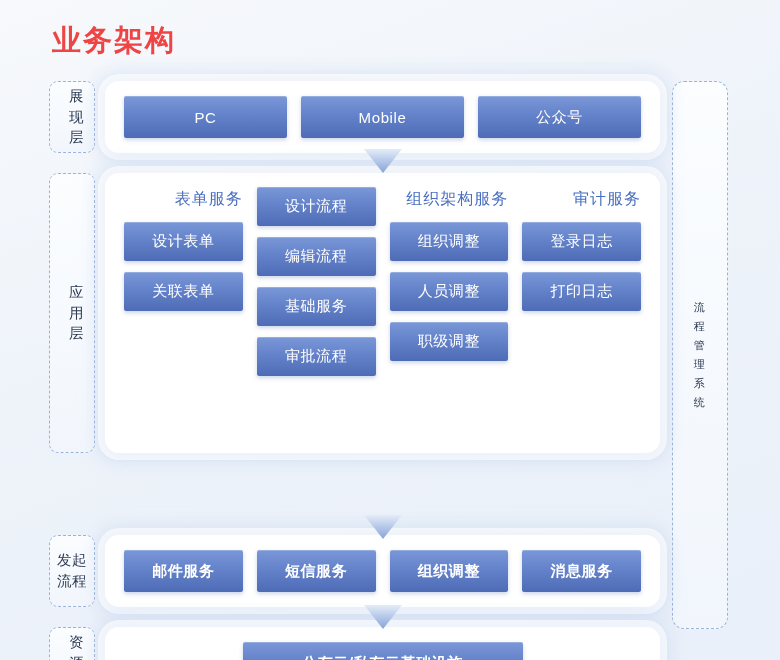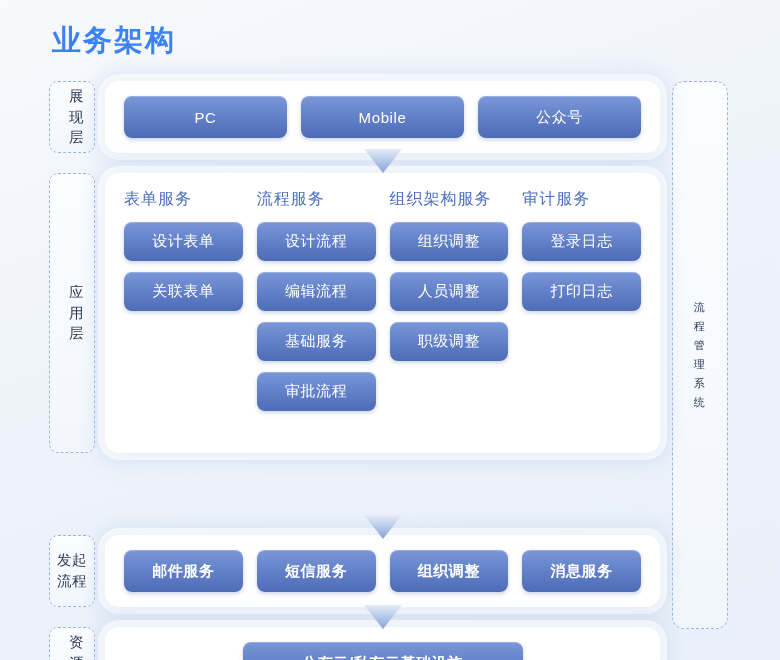--- a/index.html
+++ b/index.html
@@ -18,21 +18,21 @@
   }
 
   
   #page-title {
     position: absolute;
     left: 52px;
     top: 26px;
     font-size: 29px;
     font-weight: bold;
     letter-spacing: 2px;
-    color: #3b82f6;
+    color: #ef4444;
     line-height: 1;
   }
 
   
   #diagram {
     position: absolute;
     left: 0;
     top: 75px;
     width: 780px;
     height: 570px;
@@ -95,21 +95,21 @@
     box-shadow:
       0 0 0 7px rgba(255,255,255,0.62),
       0 0 18px 9px rgba(186,206,234,0.40),
       0 2px 10px rgba(150,175,210,0.22);
   }
 
   
   .btn {
     background: linear-gradient(180deg, #7a97d8 0%, #6684cb 42%, #4e6cb6 100%);
     color: #ffffff;
-    border-radius: 8px;
+    border-radius: 2px;
     display: flex;
     align-items: center;
     justify-content: center;
     font-size: 15px;
     letter-spacing: 0.6px;
     text-align: center;
     box-shadow: 0 2px 4px rgba(86,114,170,0.30), inset 0 1px 0 rgba(255,255,255,0.22);
     user-select: none;
   }
 
@@ -135,21 +135,21 @@
   }
   .app-col {
     flex: 1;
     display: flex;
     flex-direction: column;
     gap: 11px;
   }
   .col-header {
     font-size: 16px;
     color: #4a6fc0;
-    text-align: left;
+    text-align: right;
     letter-spacing: 1px;
     height: 24px;
     line-height: 24px;
     white-space: nowrap;
   }
   .app-col .btn { height: 39px; }
 
   
   #panel-basic { top: 460px; height: 72px; font-weight: bold; }
   #panel-basic .btn-row {
@@ -235,21 +235,20 @@
   <div class="panel" id="panel-application">
     <div id="app-grid">
 
       <div class="app-col">
         <div class="col-header">表单服务</div>
         <div class="btn">设计表单</div>
         <div class="btn">关联表单</div>
       </div>
 
       <div class="app-col">
-        <div class="col-header">流程服务</div>
         <div class="btn">设计流程</div>
         <div class="btn">编辑流程</div>
         <div class="btn">基础服务</div>
         <div class="btn">审批流程</div>
       </div>
 
       <div class="app-col">
         <div class="col-header">组织架构服务</div>
         <div class="btn">组织调整</div>
         <div class="btn">人员调整</div>

